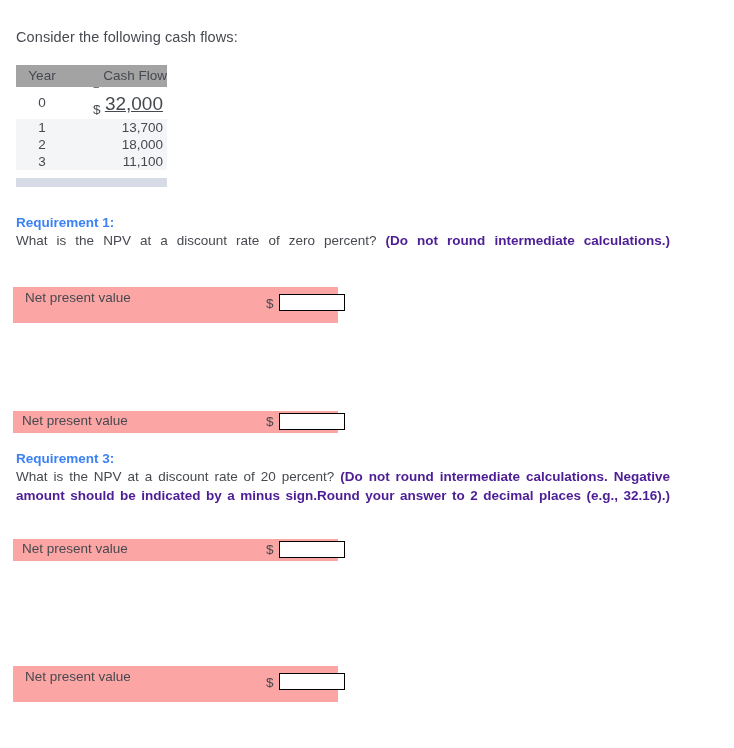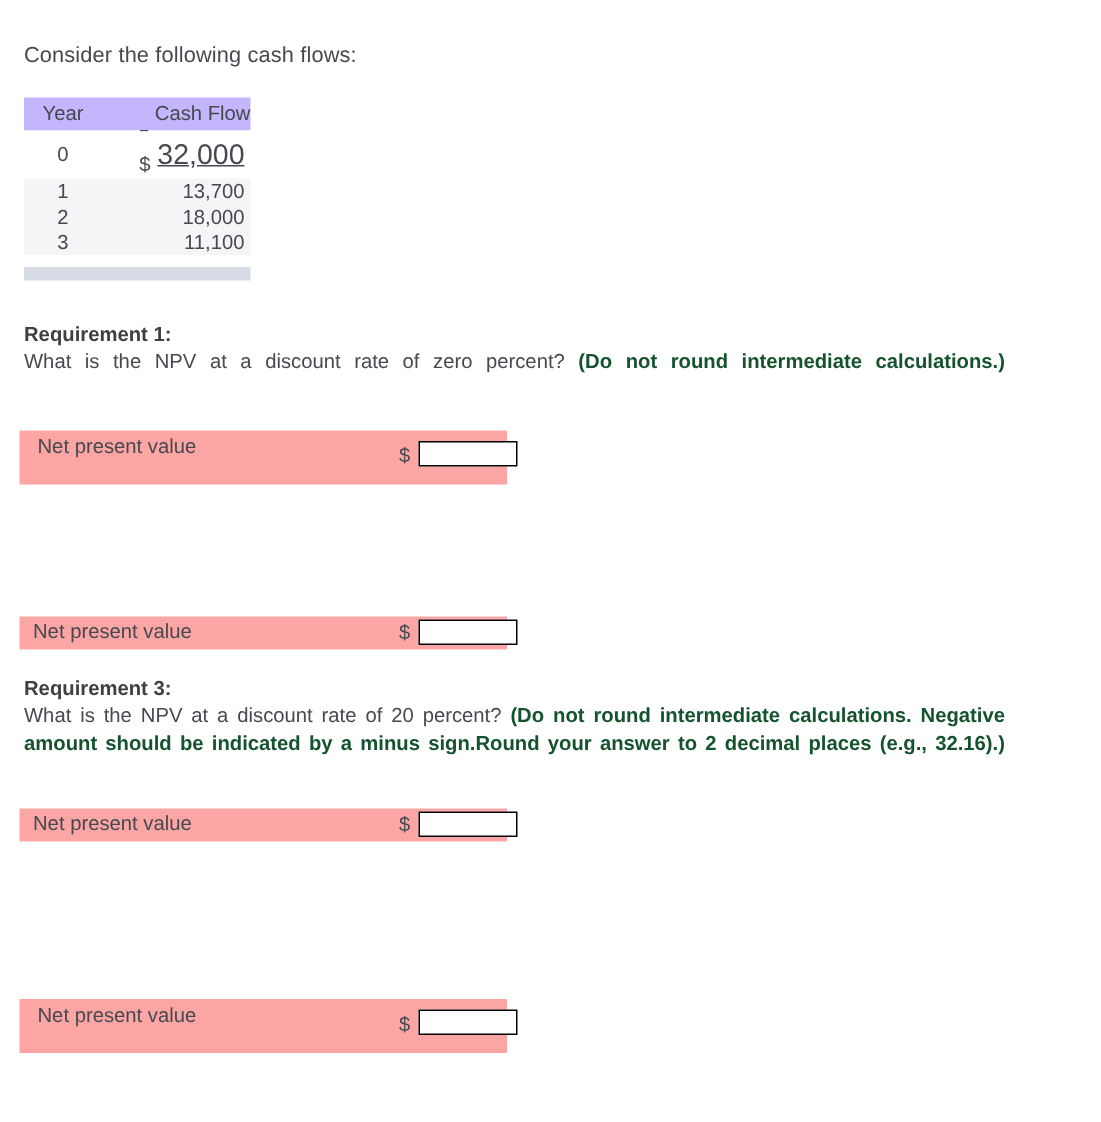--- a/index.html
+++ b/index.html
@@ -41,21 +41,21 @@
     border-collapse: collapse;
     font-size: 13.5px;
     color: #46494f;
   }
   .cf-table th, .cf-table td {
     padding: 0;
     font-weight: normal;
     line-height: 1.0;
   }
   .cf-head th {
-    background: #c4b5fd;
+    background: #a3a3a3;
     height: 22px;
     vertical-align: middle;
     text-align: center;
     font-size: 13.5px;
     color: #46494f;
   }
   .cf-head th.c-year { width: 52px; }
   .cf-head th.c-flow { width: 99px; text-align: right; }
 
   .cf-row-zero td {
@@ -112,33 +112,33 @@
 
   
   .req {
     position: absolute;
     left: 16px;
     width: 654px;
   }
   .req-title {
     font-size: 13.5px;
     font-weight: bold;
-    color: #404040;
+    color: #3b82f6;
     line-height: 18px;
     margin-bottom: 0px;
   }
   .req-body {
     font-size: 13.5px;
     color: #46494f;
     line-height: 18.5px;
     text-align: justify;
     text-justify: inter-word;
   }
   .req-body .hint {
-    color: #14532d;
+    color: #4c1d95;
     font-weight: bold;
   }
   .req-body::after {
     content: "";
     display: inline-block;
     width: 100%;
     height: 0;
   }
 
   

